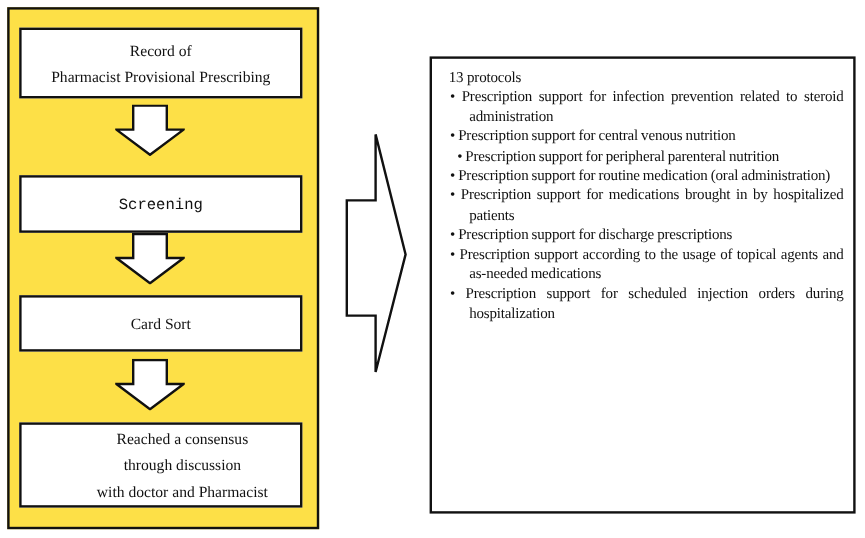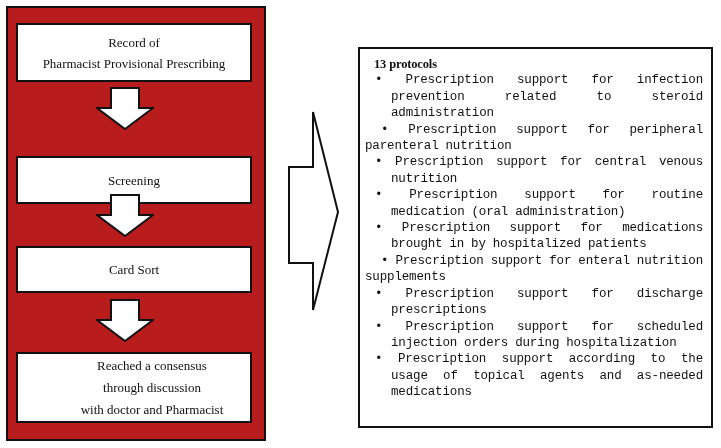--- a/index.html
+++ b/index.html
@@ -10,34 +10,34 @@
     color:#111;
     font-family:"Liberation Serif", serif;
     overflow:hidden;
   }
 
   
   .left-panel {
     position:absolute; left:6px; top:6px;
     width:256px; height:431px;
     border:2px solid #111;
-    background:#b91c1c;
+    background:#fde047;
   }
   .flow-box {
     position:absolute; left:8px; width:236px;
     border:2px solid #111;
     background:#fff;
     display:flex; align-items:center; justify-content:center;
     text-align:center;
     font-size:13px; line-height:21px;
     white-space:pre-line;
     box-sizing:border-box;
   }
   .flow-box-1 { top:15px;  height:59px; }
-  .flow-box-2 { top:148px; height:48px; }
+  .flow-box-2 { top:138px; height:48px;font-family:Liberation Mono, monospace; }
   .flow-box-3 { top:238px; height:47px; }
   .flow-box-4 { top:344px; height:71px; line-height:22px;padding-left:36px; }
 
   .down-arrow {
     position:absolute; left:88px; width:58px; height:43px;
   }
   .down-arrow-1 { top:79px; }
   .down-arrow-2 { top:186px; }
   .down-arrow-3 { top:291px; }
 
@@ -52,27 +52,26 @@
     position:absolute; left:358px; top:47px;
     width:355px; height:381px;
     border:2px solid #111;
     background:#fff;
     box-sizing:border-box;
     padding:7px 8px 5px 5px;
     font-size:12.5px; line-height:16.4px;
     letter-spacing:-0.15px;
   }
   .protocols-title {
-    font-weight:bold;
+    font-weight:normal;
     margin:0 0 0 9px;
   }
   .p-item {
     text-align:justify;
     word-spacing:-0.4px;
-    font-family:Liberation Mono, monospace;
   }
   .p-item.hang  { padding-left:26px; text-indent:-16px; }
   .p-item.flush { padding-left:0;    text-indent:16px;  }
   .bullet { display:inline; }
 
   svg polygon { fill:#ffffff; stroke:#111; stroke-width:2; stroke-linejoin:miter; }
 </style>
 </head>
 <body>
 
@@ -105,24 +104,23 @@
   </div>
 
   <svg class="big-arrow" viewBox="0 0 53 202">
     <polygon points="2,57 26,57 26,2 51,102 26,200 26,153 2,153"></polygon>
   </svg>
 
   <div class="right-panel">
     <p class="protocols-title">13 protocols</p>
     <div>
         <div class="p-item hang"><span class="bullet">•</span> Prescription support for infection prevention related to steroid administration</div>
+        <div class="p-item hang"><span class="bullet">•</span> Prescription support for central venous nutrition</div>
         <div class="p-item flush"><span class="bullet">•</span> Prescription support for peripheral parenteral nutrition</div>
-        <div class="p-item hang"><span class="bullet">•</span> Prescription support for central venous nutrition</div>
         <div class="p-item hang"><span class="bullet">•</span> Prescription support for routine medication (oral administration)</div>
         <div class="p-item hang"><span class="bullet">•</span> Prescription support for medications brought in by hospitalized patients</div>
-        <div class="p-item flush"><span class="bullet">•</span> Prescription support for enteral nutrition supplements</div>
         <div class="p-item hang"><span class="bullet">•</span> Prescription support for discharge prescriptions</div>
+        <div class="p-item hang"><span class="bullet">•</span> Prescription support according to the usage of topical agents and as-needed medications</div>
         <div class="p-item hang"><span class="bullet">•</span> Prescription support for scheduled injection orders during hospitalization</div>
-        <div class="p-item hang"><span class="bullet">•</span> Prescription support according to the usage of topical agents and as-needed medications</div>
       </div>
   </div>
 
 </div>
 
 </body></html>

